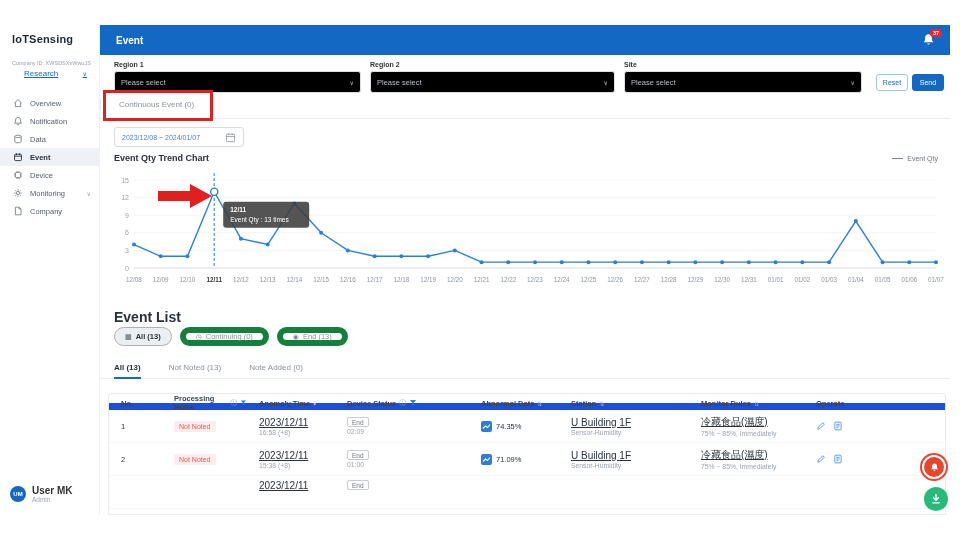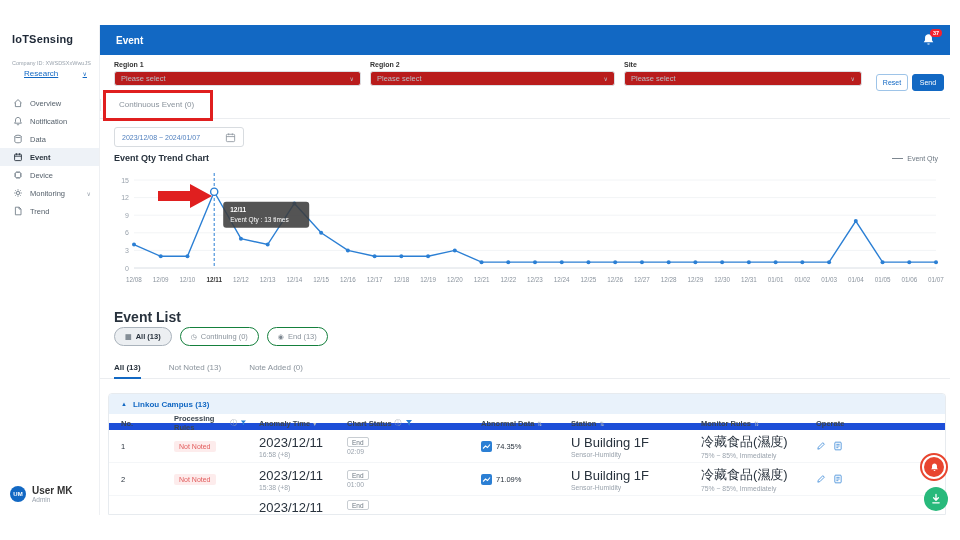--- a/index.html
+++ b/index.html
@@ -28,21 +28,21 @@
   .main { position:absolute; left:100px; top:25px; width:850px; height:490px; background:#fff; overflow:hidden; }
   .topbar { position:absolute; left:0; top:0; width:850px; height:30px; background:#1268c3; display:flex; align-items:center; justify-content:space-between; padding:0 14px 0 16px; }
   .topbar .title { color:#fff; font-size:10px; font-weight:bold; }
   .bell-wrap { position:relative; width:14px; height:14px; cursor:pointer; }
   .n-badge { position:absolute; top:-4px; left:8px; background:#f5222d; color:#fff; font-size:5.5px; border-radius:6px; padding:1px 3px; font-weight:bold; line-height:1.1; }
 
   
   .filters { position:absolute; left:0; top:30px; width:850px; height:36px; }
   .fgroup { position:absolute; top:6px; }
   .fgroup .flabel { font-size:7px; color:#333; font-weight:bold; display:block; }
-  .select { margin-top:3px; height:15px; border:1px solid #dcdfe3; border-radius:3px; display:flex; align-items:center; justify-content:space-between; padding:0 6px; font-size:7.5px; color:#b8bfc6; cursor:pointer; background:#b91c1c; }
+  .select { margin-top:3px; height:22px; border:1px solid #dcdfe3; border-radius:3px; display:flex; align-items:center; justify-content:space-between; padding:0 6px; font-size:7.5px; color:#b8bfc6; cursor:pointer; background:#000000; }
   .select .chev { font-size:6px; color:#b8bfc6; }
   .f1 { left:14px; width:247px; } .f2 { left:270px; width:245px; } .f3 { left:524px; width:238px; }
   .btn { position:absolute; top:19px; height:17px; border-radius:3px; font-size:7px; display:flex; align-items:center; justify-content:center; cursor:pointer; }
   .btn-reset { left:776px; width:32px; background:#fff; border:1px solid #9ec4e8; color:#1268c3; }
   .btn-send { left:812px; width:32px; background:#1268c3; border:1px solid #1268c3; color:#fff; }
 
   
   .view-tabs { position:absolute; left:0; top:66px; width:850px; height:28px; border-bottom:1px solid #ebedf0; display:flex; align-items:center; }
   .vtab { font-size:8px; padding:0 18px; height:100%; display:flex; align-items:center; cursor:pointer; position:relative; }
   .vtab.active { color:#1268c3; font-weight:bold; }
@@ -58,42 +58,42 @@
   .chart-title { font-size:9px; font-weight:bold; color:#28323d; }
   .legend { font-size:7px; color:#6b7680; display:flex; align-items:center; gap:4px; cursor:pointer; }
   .legend .dash { width:11px; height:0; border-top:1.5px solid #7d8790; }
   .chart-box { position:absolute; left:8px; top:145px; width:838px; height:118px; }
 
   
   .el-title { position:absolute; left:14px; top:284px; font-size:14px; font-weight:bold; color:#28323d; }
   .pills { position:absolute; left:14px; top:302px; display:flex; gap:8px; }
   .pill { height:19px; border-radius:10px; display:flex; align-items:center; gap:4px; padding:0 10px; font-size:7.5px; cursor:pointer; }
   .pill.selected { background:#eceff2; border:1px solid #aab3bc; color:#28323d; font-weight:bold; }
-  .pill.idle { background:#fff; border:1px solid #15803d; color:#8a939c; }
+  .pill.idle { background:#fff; border:6px solid #15803d; color:#8a939c; }
   .p-icon { font-size:7px; color:#7d8790; }
   .sub-tabs { position:absolute; left:0; top:332px; width:850px; height:22px; border-bottom:1px solid #ebedf0; display:flex; padding-left:14px; align-items:stretch; }
   .stab { font-size:8px; margin-right:28px; display:flex; align-items:center; cursor:pointer; position:relative; color:#8a939c; }
   .stab.active { color:#28323d; font-weight:bold; }
   .stab.active::after { content:""; position:absolute; left:0; right:0; bottom:-1px; height:2px; background:#1268c3; }
 
   
   .card { position:absolute; left:8px; top:368px; width:838px; height:122px; border:1px solid #e7ebef; border-radius:4px 4px 0 0; overflow:hidden; background:#fff; }
   .group-header { height:20px; background:#e9f2fb; display:flex; align-items:center; gap:6px; padding-left:12px; font-size:8px; color:#1268c3; font-weight:bold; }
   .group-caret { font-size:6px; color:#1268c3; cursor:pointer; }
   .tgrid { display:grid; grid-template-columns:53px 85px 88px 134px 90px 130px 115px 1fr; }
   .thead { height:16px; align-items:center; border-bottom:7px solid #1d4ed8; font-size:7.5px; color:#3a444e; font-weight:bold; }
   .th { padding-left:12px; display:flex; align-items:center; gap:3px; }
   .info-ic { font-size:7px; color:#9aa3ad; font-weight:normal; cursor:pointer; }
   .sort-ic { font-size:6px; color:#b3bac1; font-weight:normal; cursor:pointer; }
   .trow { min-height:33px; align-items:center; border-bottom:1px solid #f4f6f8; font-size:7.5px; color:#28323d; }
   .trow.partial { align-items:start; }
   .trow.partial .td { padding-top:4px; }
   .td { padding-left:12px; }
   .badge-notnoted { background:#fdecec; color:#e25b5b; font-size:7px; padding:2px 5px; border-radius:2px; display:inline-block; }
-  .l1 { font-size:13px; color:#28323d; }
+  .l1 { font-size:10px; color:#28323d;text-decoration:underline; }
   .l2 { font-size:6.8px; color:#9aa3ad; margin-top:1px; }
   .tag-end { display:inline-block; border:1px solid #c8cdd2; border-radius:2px; font-size:6.5px; color:#6b7680; padding:0.5px 4px; background:#fff; }
   .abn { display:flex; align-items:center; gap:4px; font-size:7.5px; }
   .op-icons { display:flex; gap:7px; }
   .op-icons svg { cursor:pointer; }
 
   
   .annotation-box { position:absolute; left:103px; top:90px; width:110px; height:31px; border:3px solid #e01f1f; pointer-events:none; z-index:9; }
   .annotation-arrow { position:absolute; left:158px; top:184px; pointer-events:none; z-index:9; }
 
@@ -155,21 +155,21 @@
             <path d="M5 1.2v1.4M5 7.4v1.4M1.2 5h1.4M7.4 5h1.4M2.3 2.3l1 1M6.7 6.7l1 1M7.7 2.3l-1 1M3.3 6.7l-1 1" stroke="#77828c" stroke-width="0.9"></path>
           </svg>
         <span>Monitoring</span>
         <span class="mi-chev">∨</span>
       </div>
       <div class="menu-item">
         <svg width="10" height="10" viewBox="0 0 10 10">
             <path d="M2.4 1.2h3.8l1.8 1.8v5.8H2.4z" fill="none" stroke="#77828c" stroke-width="0.9"></path>
             <path d="M6 1.2V3h1.9" fill="none" stroke="#77828c" stroke-width="0.9"></path>
           </svg>
-        <span>Trend</span>
+        <span>Company</span>
       </div>
     </nav>
     <div class="user">
       <div class="avatar">UM</div>
       <div>
         <div class="uname">User MK</div>
         <div class="urole">Admin</div>
       </div>
     </div>
   </aside>
@@ -336,41 +336,37 @@
       </div>
     </div>
 
     <div class="sub-tabs">
       <div class="stab active">All (13)</div>
       <div class="stab">Not Noted (13)</div>
       <div class="stab">Note Added (0)</div>
     </div>
 
     <div class="card">
-      <div class="group-header">
-        <span class="group-caret">▲</span>
-        <span>Linkou Campus (13)</span>
-      </div>
       <div class="tgrid thead">
         <div class="th">
             <span>No.</span>
           </div>
         <div class="th">
           <span>Processing Rules</span>
           <span class="info-ic">ⓘ</span>
           <svg width="8" height="8" viewBox="0 0 10 10">
               <path d="M1.2 1.2h7.6L6 4.8v3.6L4 7V4.8z" fill="#2b7fd4"></path>
             </svg>
         </div>
         <div class="th">
           <span>Anomaly Time</span>
           <span class="sort-ic">▾</span>
         </div>
         <div class="th">
-          <span>Chart Status</span>
+          <span>Device Status</span>
           <span class="info-ic">ⓘ</span>
           <svg width="8" height="8" viewBox="0 0 10 10">
               <path d="M1.2 1.2h7.6L6 4.8v3.6L4 7V4.8z" fill="#2b7fd4"></path>
             </svg>
         </div>
         <div class="th">
           <span>Abnormal Data</span>
           <span class="sort-ic">⇅</span>
         </div>
         <div class="th">

